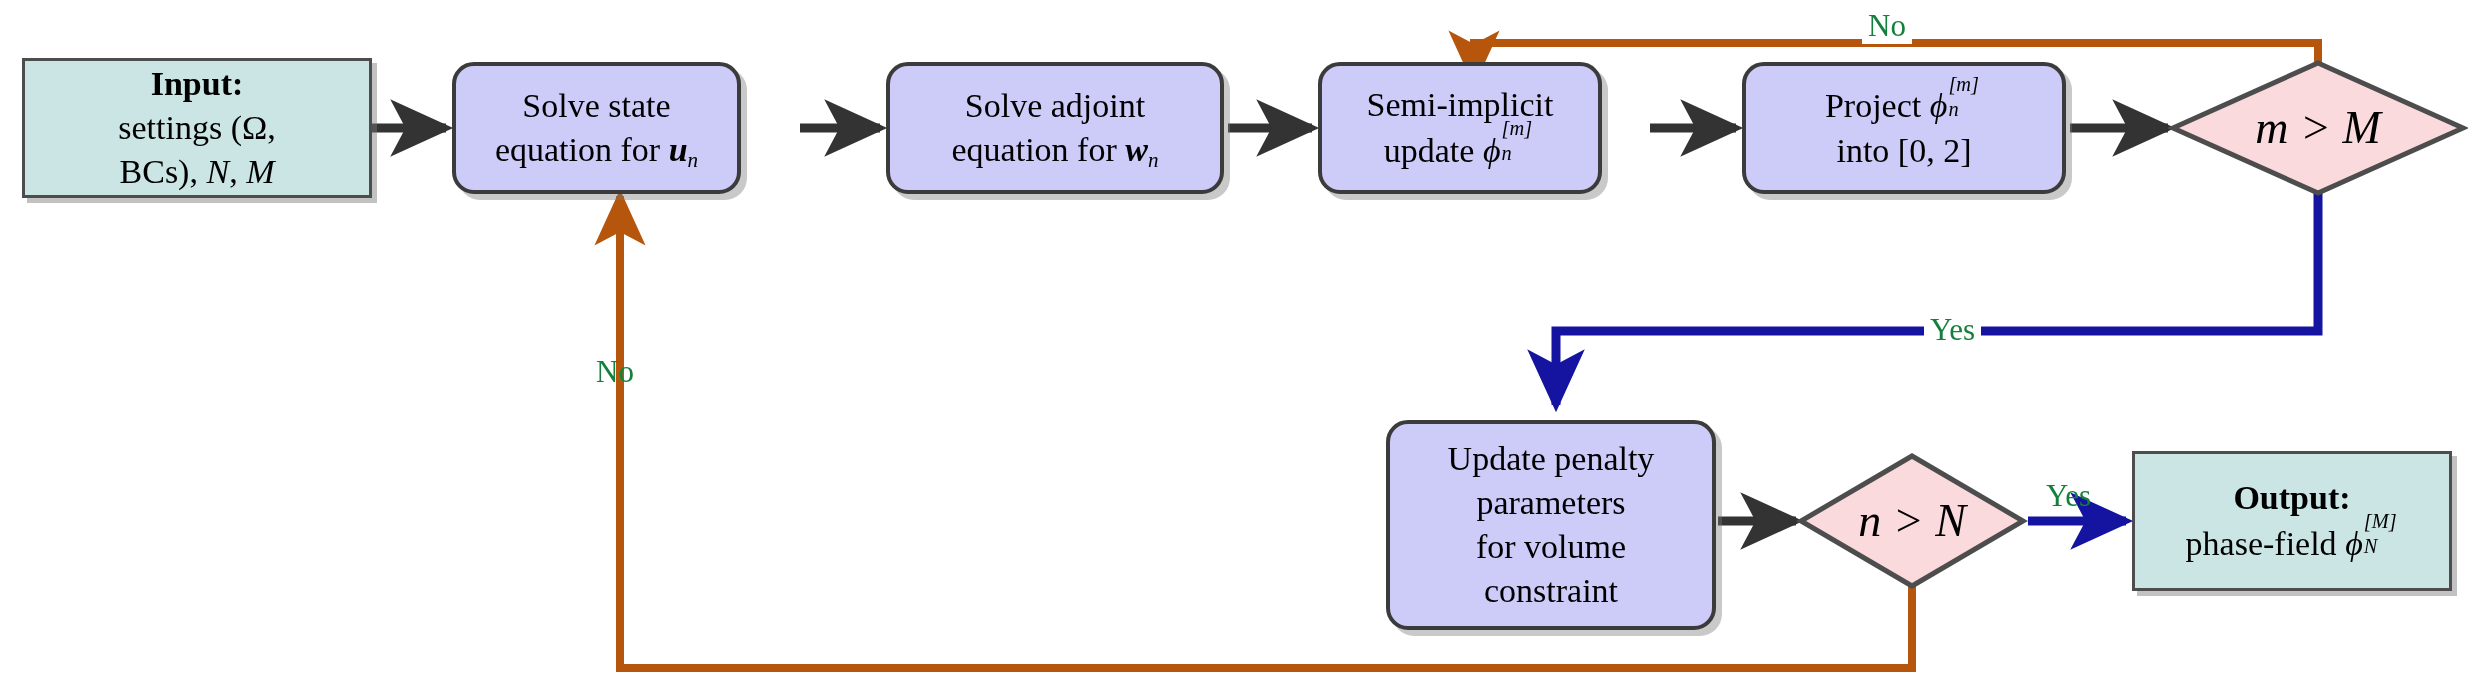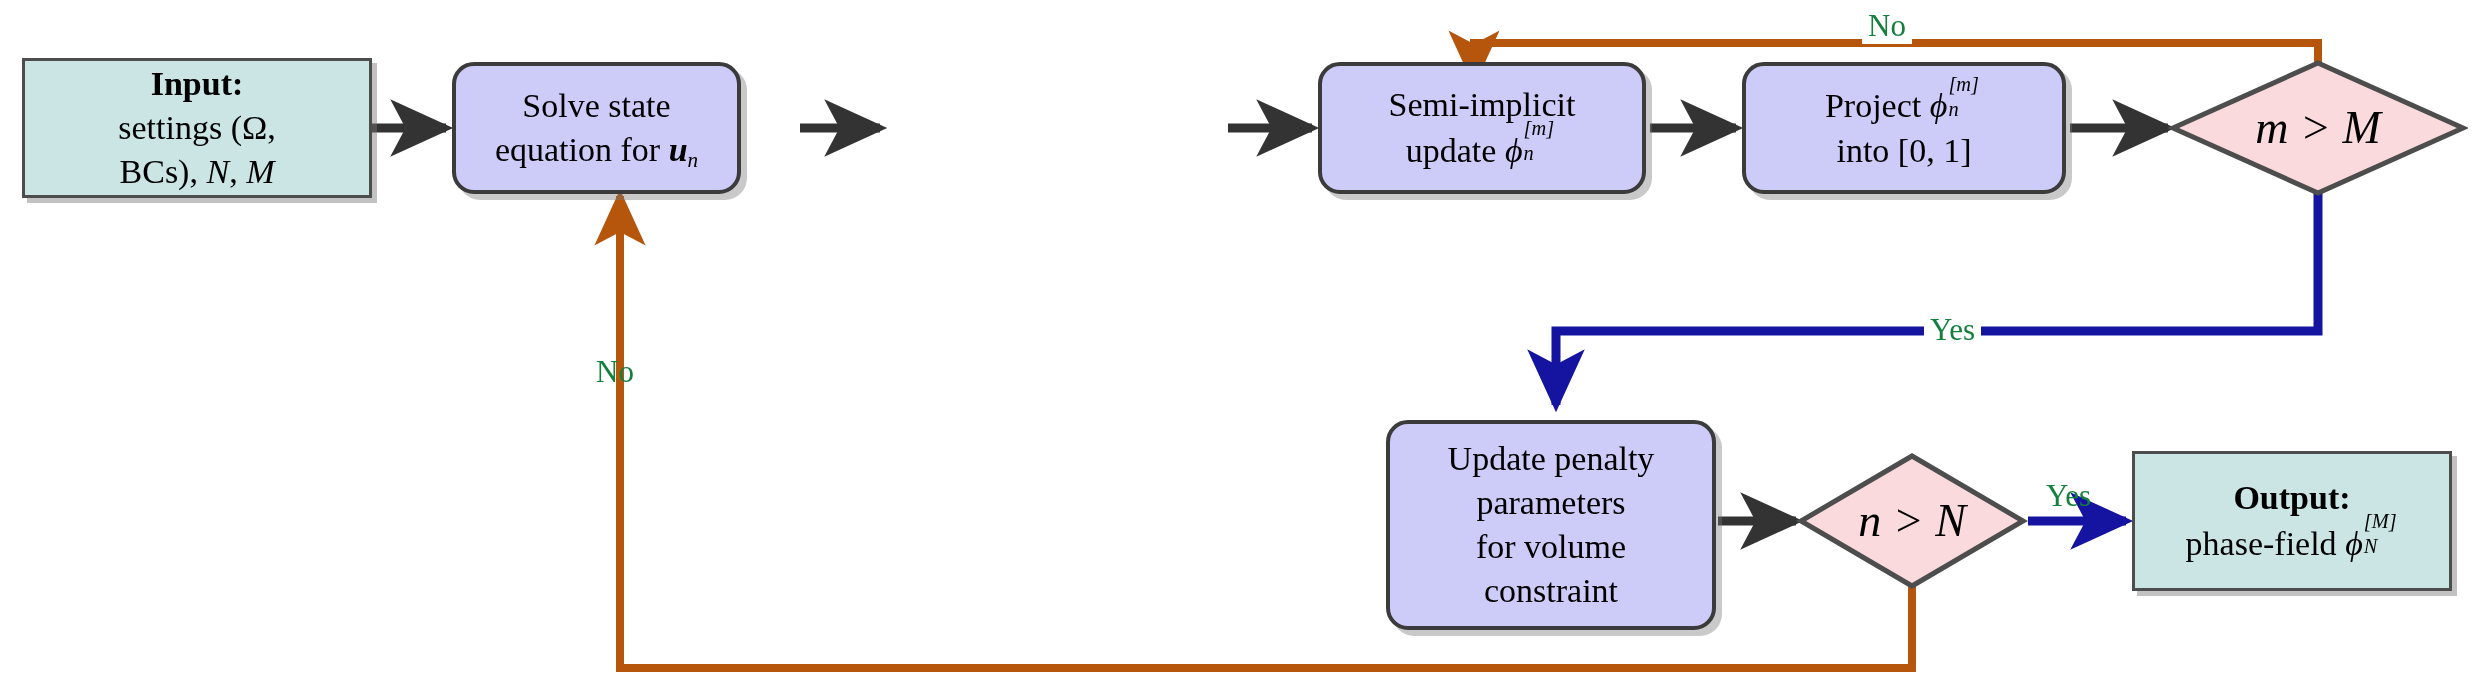--- a/index.html
+++ b/index.html
@@ -168,36 +168,44 @@
 
   <div class="node proc-node" style="left:452px; top:62px; width:289px; height:132px;">
     <div class="inner">
       <div>Solve state</div>
       <div>
         <span>equation for </span><span class="sym"><span class="mbi">u</span><span class="sub">n</span></span>
       </div>
     </div>
   </div>
 
-
-  <div class="node proc-node" style="left:1318px; top:62px; width:328px; height:132px;">
+  <div class="node proc-node" style="left:886px; top:62px; width:338px; height:132px;">
+    <div class="inner">
+      <div>Solve adjoint</div>
+      <div>
+        <span>equation for </span><span class="sym"><span class="mbi">w</span><span class="sub">n</span></span>
+      </div>
+    </div>
+  </div>
+
+  <div class="node proc-node" style="left:1318px; top:62px; width:284px; height:132px;">
     <div class="inner">
       <div>Semi-implicit</div>
       <div>
         <span>update </span><span class="sym"><span class="base">ϕ</span><span class="stack"><span class="s-up">[m]</span><span class="s-dn">n</span></span></span>
       </div>
     </div>
   </div>
 
   <div class="node proc-node" style="left:1742px; top:62px; width:324px; height:132px;">
     <div class="inner">
       <div>
         <span>Project </span><span class="sym"><span class="base">ϕ</span><span class="stack"><span class="s-up">[m]</span><span class="s-dn">n</span></span></span>
       </div>
-      <div>into [0, 1]</div>
+      <div>into [0, 2]</div>
     </div>
   </div>
 
   <div class="node dec-node" style="left:2168px; top:58px; width:300px; height:140px;">
     <svg class="diamond-bg" viewBox="0 0 300 140" preserveAspectRatio="none">
       <polygon points="150,5 295,70 150,135 5,70" fill="#fadadd" stroke="#4d4d4d" stroke-width="5"></polygon>
     </svg>
     <div class="inner">
       <span>m</span>
       <span>&gt;</span>

